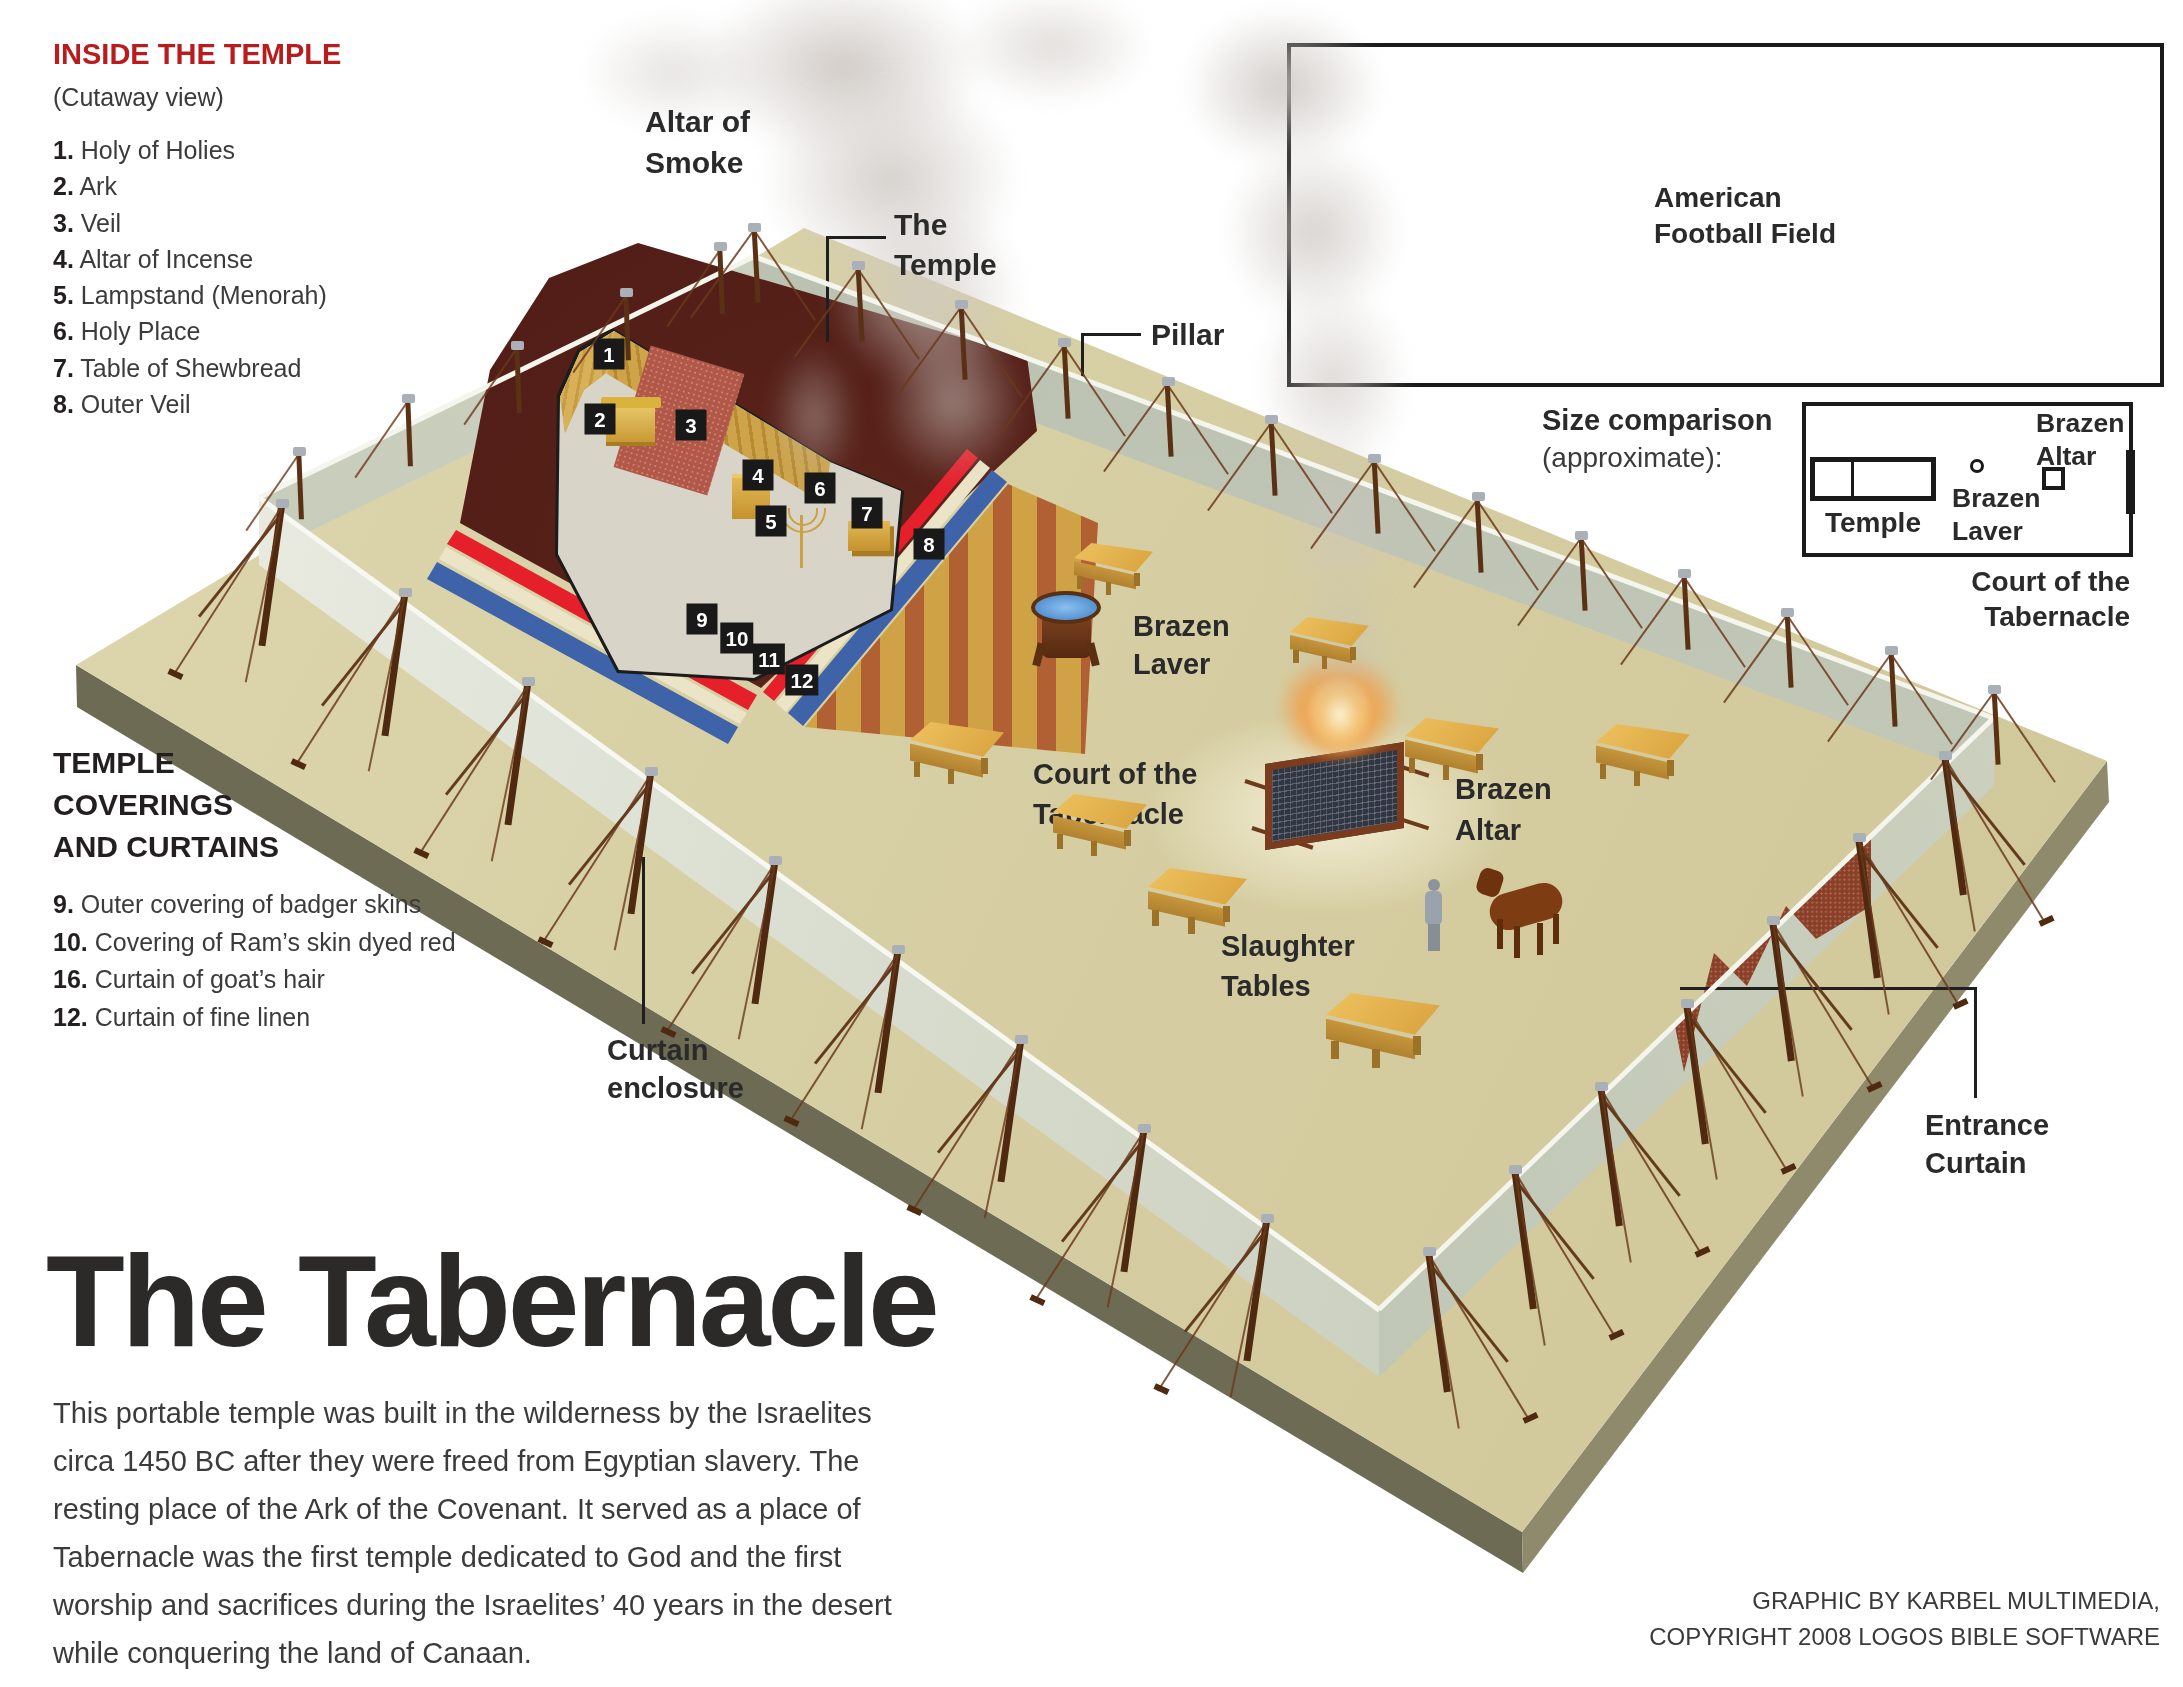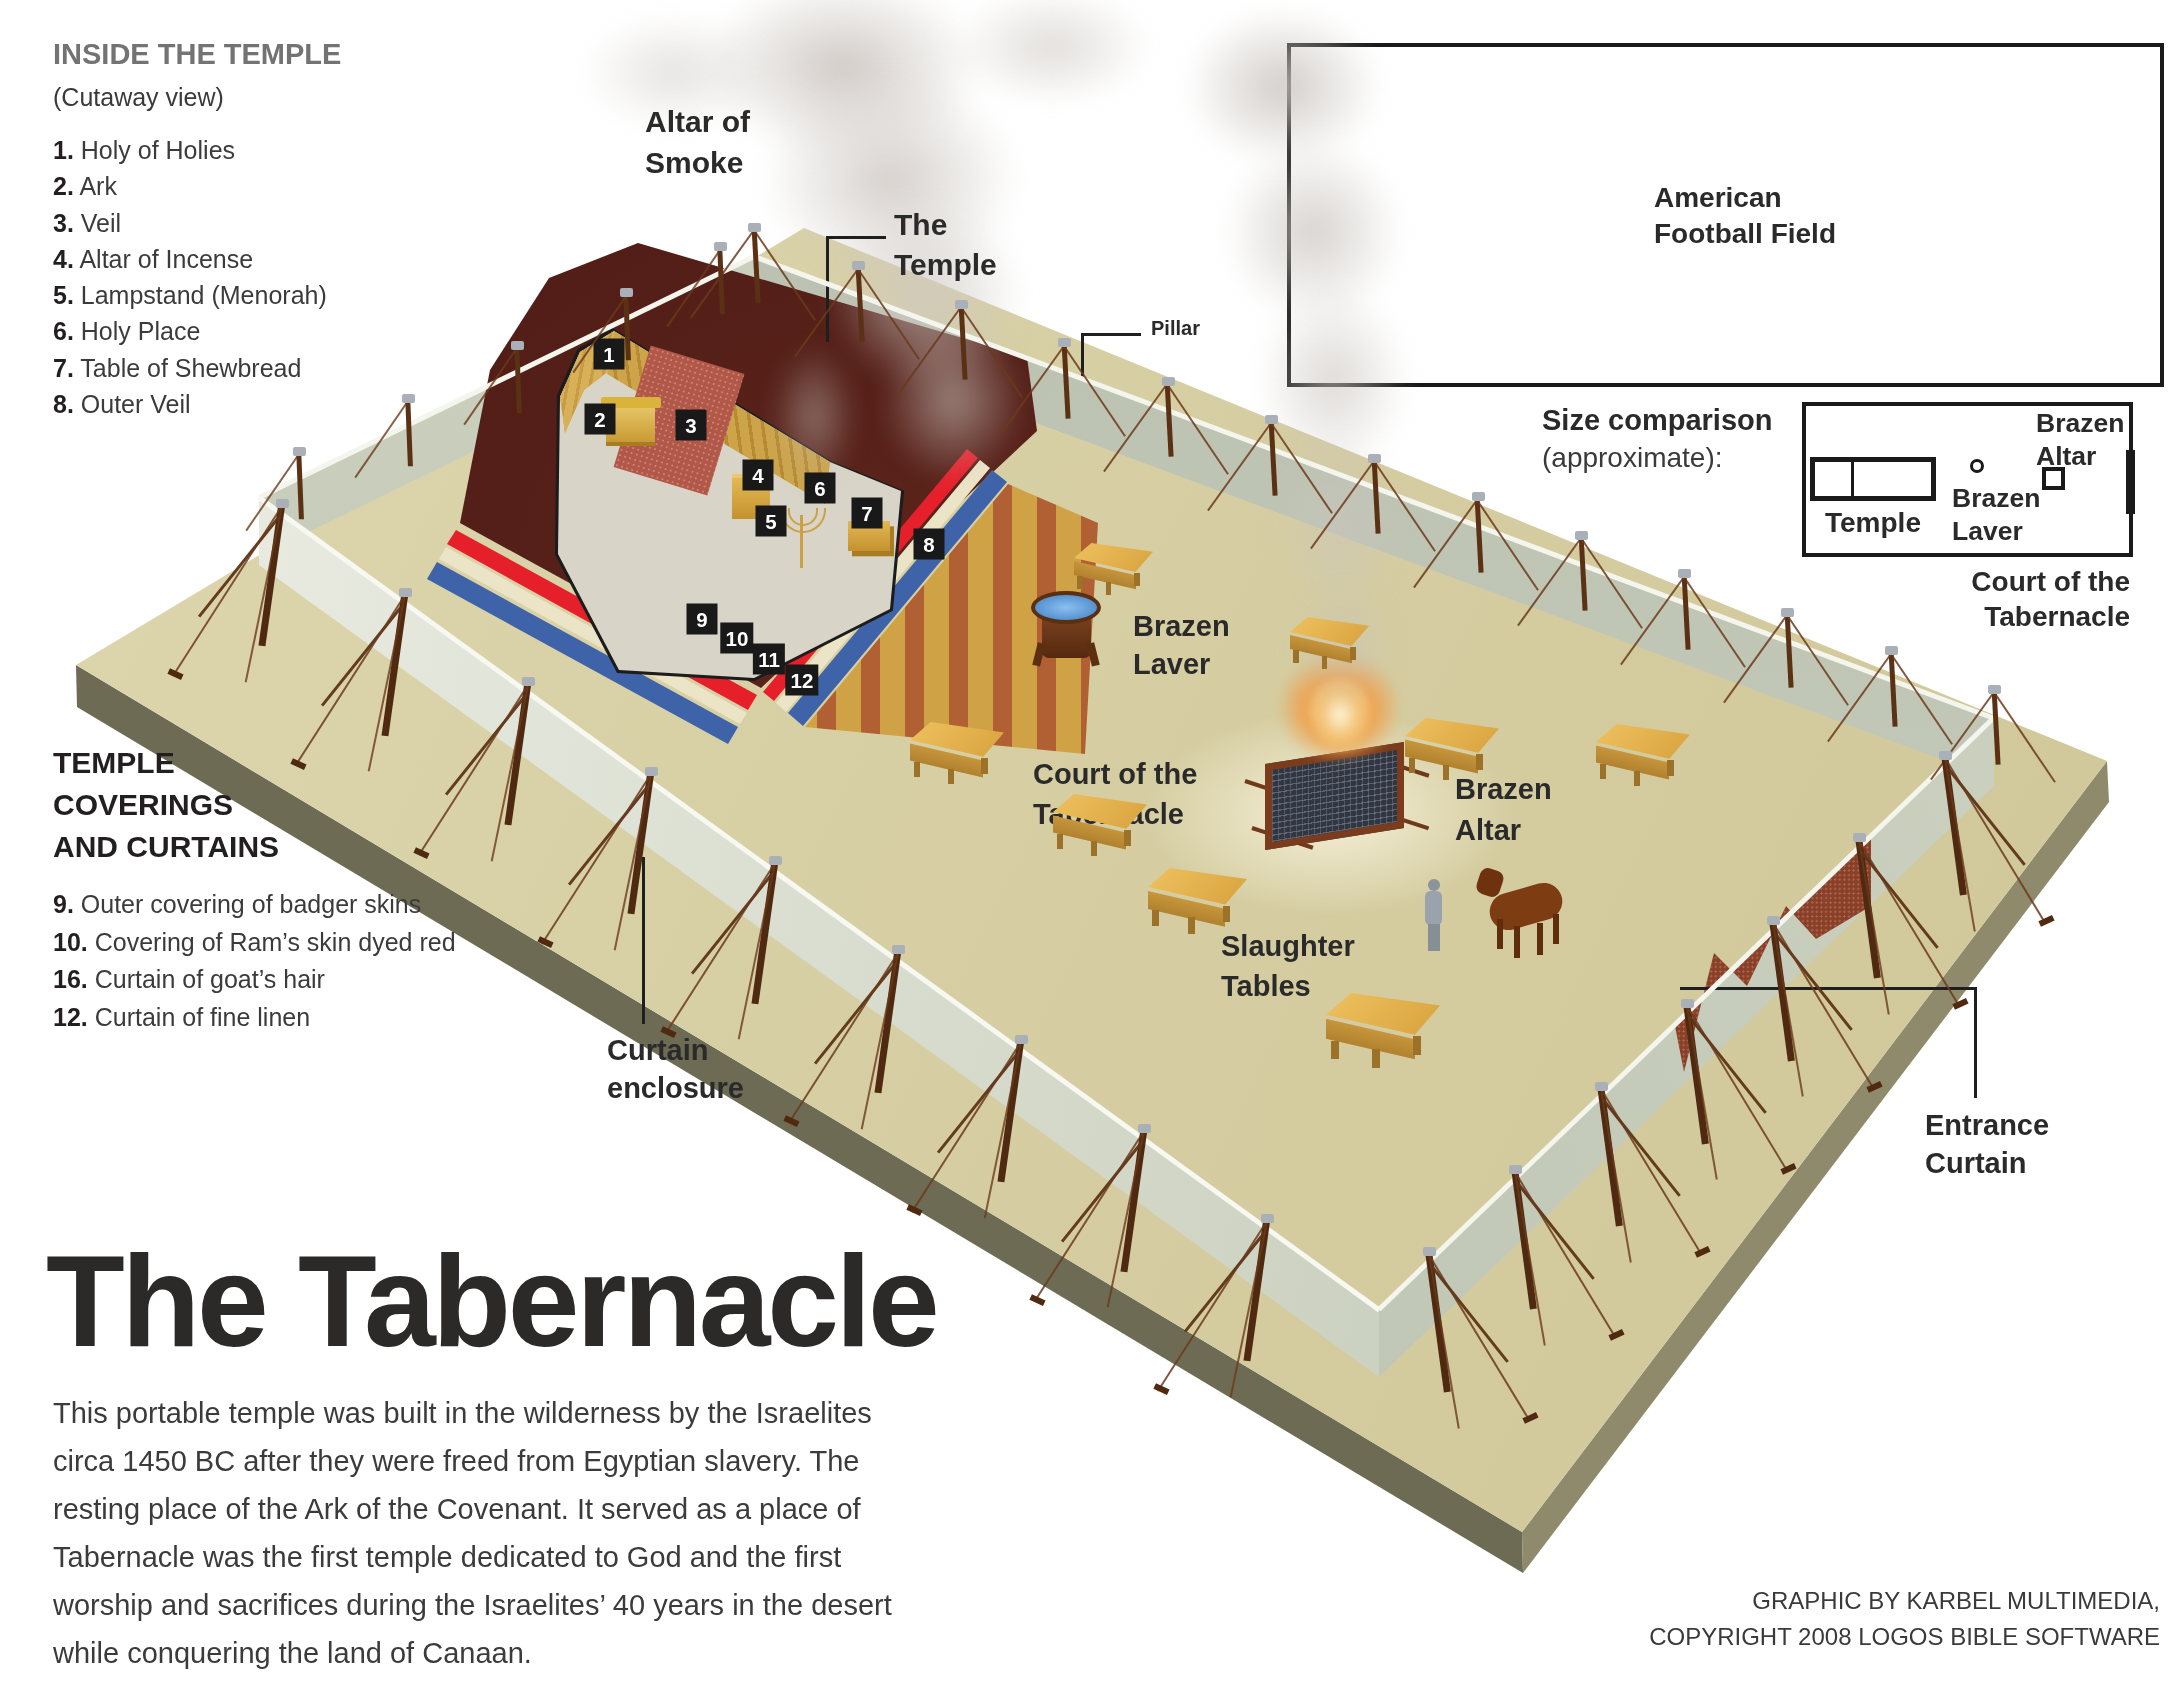--- a/index.html
+++ b/index.html
@@ -186,21 +186,21 @@
   <span class="badge" style="left:802px;top:680px;">12</span>
 
   <div class="lbl" style="left:645px;top:101px;font-size:30px;line-height:41px;">
     <div>Altar of</div>
     <div>Smoke</div>
   </div>
   <div class="lbl" style="left:894px;top:205px;font-size:30px;line-height:40px;">
     <div>The</div>
     <div>Temple</div>
   </div>
-  <div class="lbl" style="left:1151px;top:316px;font-size:20px;">Pillar</div>
+  <div class="lbl" style="left:1151px;top:316px;font-size:30px;">Pillar</div>
   <div class="lbl" style="left:1133px;top:607px;font-size:29px;line-height:38px;">
     <div>Brazen</div>
     <div>Laver</div>
   </div>
   <div class="lbl" style="left:1033px;top:754px;font-size:29px;line-height:40px;">
     <div>Court of the</div>
     <div>Tabernacle</div>
   </div>
   <div class="lbl" style="left:1455px;top:769px;font-size:29px;line-height:41px;">
     <div>Brazen</div>
@@ -212,21 +212,21 @@
   </div>
   <div class="lbl" style="left:607px;top:1031px;font-size:29px;line-height:38px;">
     <div>Curtain</div>
     <div>enclosure</div>
   </div>
   <div class="lbl" style="left:1925px;top:1106px;font-size:29px;line-height:38px;">
     <div>Entrance</div>
     <div>Curtain</div>
   </div>
 
-  <div class="abs" style="left:53px;top:38px;font-size:29px;font-weight:bold;color:#737373;">INSIDE THE TEMPLE</div>
+  <div class="abs" style="left:53px;top:38px;font-size:29px;font-weight:bold;color:#b91c1c;">INSIDE THE TEMPLE</div>
   <div class="abs" style="left:53px;top:83px;font-size:25px;color:#3a3a3a;">(Cutaway view)</div>
 
   <div class="abs" style="left:53px;top:136px;">
     <div class="list-row" style="margin-bottom:7.3px;"><b>1.</b> <span>Holy of Holies</span></div>
     <div class="list-row" style="margin-bottom:7.3px;"><b>2.</b> <span>Ark</span></div>
     <div class="list-row" style="margin-bottom:7.3px;"><b>3.</b> <span>Veil</span></div>
     <div class="list-row" style="margin-bottom:7.3px;"><b>4.</b> <span>Altar of Incense</span></div>
     <div class="list-row" style="margin-bottom:7.3px;"><b>5.</b> <span>Lampstand (Menorah)</span></div>
     <div class="list-row" style="margin-bottom:7.3px;"><b>6.</b> <span>Holy Place</span></div>
     <div class="list-row" style="margin-bottom:7.3px;"><b>7.</b> <span>Table of Shewbread</span></div>

